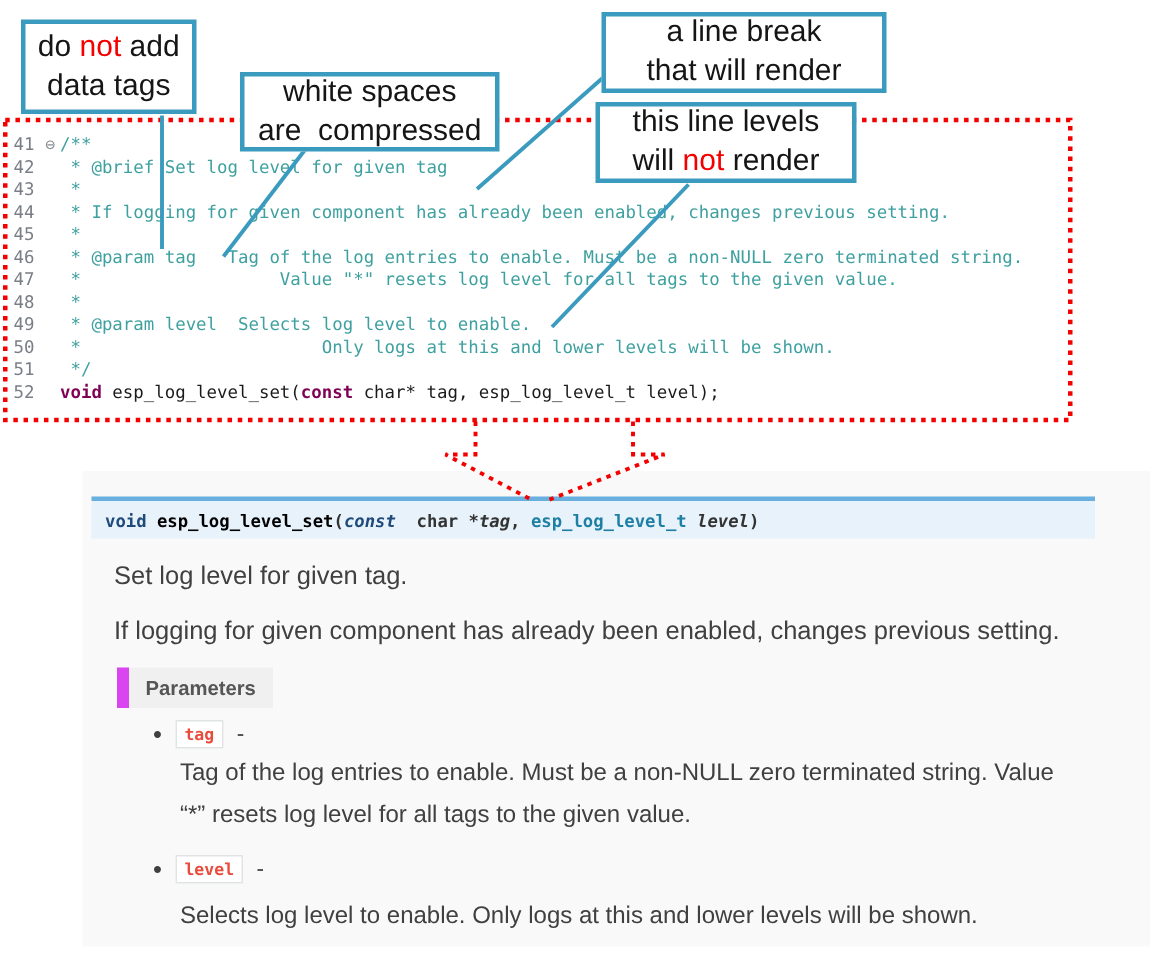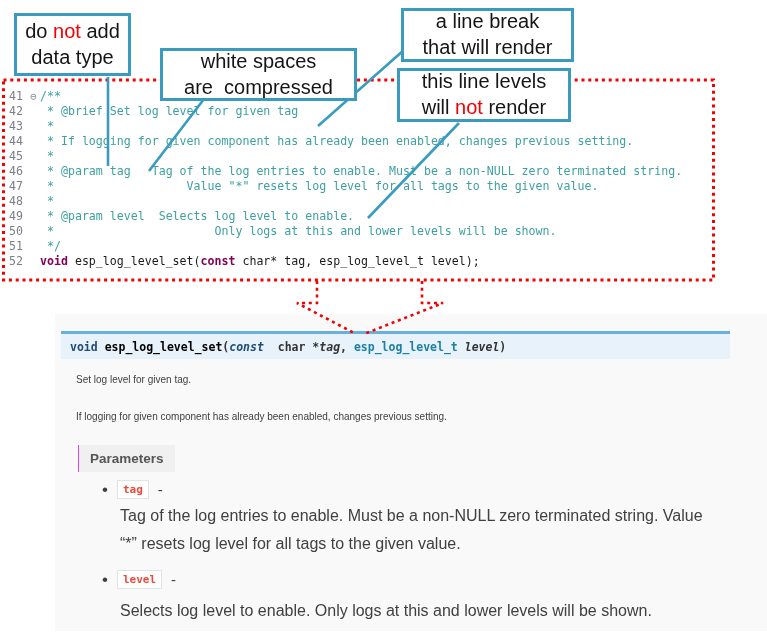--- a/index.html
+++ b/index.html
@@ -7,22 +7,22 @@
           font-family:"Liberation Sans",sans-serif;}
 
   
   .callout{position:absolute;z-index:10;background:#fff;border:3px solid #3a9bbe;
            box-sizing:border-box;display:flex;flex-direction:column;justify-content:center;
            text-align:center;font-size:20px;line-height:1.28;color:#151515;}
   .callout .cl{white-space:pre;}
   .red{color:#f40000;}
 
   .c1{left:14px;top:13px;width:117px;height:63px;}
-  .c2{left:160px;top:48px;width:197px;height:53px;}
-  .c3{left:401px;top:8px;width:173px;height:54px;}
+  .c2{left:160px;top:48px;width:173px;height:53px;}
+  .c3{left:401px;top:8px;width:190px;height:54px;}
   .c4{left:397px;top:68px;width:174px;height:54px;}
 
   
   .editor{position:absolute;left:5px;top:89px;z-index:2;
           font-family:"DejaVu Sans Mono","Liberation Mono",monospace;
           font-size:11.6px;line-height:15px;color:#3fa0a0;}
   .eline{display:flex;white-space:pre;}
   .ln{width:22px;text-align:center;color:#7a7f87;flex:none;}
   .fold{width:13px;text-align:center;color:#8a8f97;font-size:11px;flex:none;}
   .code{white-space:pre;}
@@ -37,25 +37,25 @@
              background:#f9f9f9;z-index:1;color:#404040;}
   .sig{position:absolute;left:6px;top:17px;width:669px;height:28px;box-sizing:border-box;
        background:#e7f2fa;border-top:3px solid #6ab0de;display:flex;align-items:center;
        padding-left:9px;font-family:"DejaVu Sans Mono","Liberation Mono",monospace;
        font-size:11.5px;font-weight:bold;color:#333;}
   .sig span{white-space:pre;}
   .sig-kw{color:#1f4a7a;}
   .sig-name{color:#000;}
   .sig-i{font-style:italic;}
   .sig-link{color:#1d7fa3;text-align:right;}
-  .doc-p{position:absolute;left:21px;font-size:10px;color:#404040;white-space:nowrap;}
+  .doc-p{position:absolute;left:21px;font-size:17px;color:#404040;white-space:nowrap;}
   .p1{top:60px;}
   .p2{top:97px;}
   .rubric{position:absolute;left:23px;top:131px;background:#f0f0f0;
-          border-left:1px solid #d946ef;color:#555;font-weight:bold;font-size:13.5px;
+          border-left:8px solid #d946ef;color:#555;font-weight:bold;font-size:13.5px;
           padding:6px 11px;}
   .phead{position:absolute;display:flex;align-items:center;gap:9px;}
   .ph1{left:47px;top:166px;}
   .ph2{left:47px;top:256px;}
   .bullet{font-size:17px;color:#404040;line-height:1;}
   .chip{font-family:"DejaVu Sans Mono","Liberation Mono",monospace;font-size:11px;
         font-weight:bold;color:#e74c3c;background:#fff;border:1px solid #e1e4e5;
         padding:2px 5px;}
   .dash{font-size:15px;color:#404040;}
   .pdesc{position:absolute;left:65px;width:598px;font-size:16px;line-height:28px;color:#404040;}
@@ -124,21 +124,21 @@
     <path d="M422 281 L422 303 L443 303 L364 334" fill="none" stroke="#f40000" stroke-width="2.6" stroke-dasharray="3 3.8"></path>
 
     <line x1="108" y1="77" x2="108" y2="166" stroke="#3a9bbe" stroke-width="2.6"></line>
     <line x1="204" y1="99" x2="149" y2="171" stroke="#3a9bbe" stroke-width="2.6"></line>
     <line x1="404" y1="50" x2="318" y2="126" stroke="#3a9bbe" stroke-width="2.6"></line>
     <line x1="459" y1="123" x2="368" y2="218" stroke="#3a9bbe" stroke-width="2.6"></line>
   </svg>
 
   <div class="callout c1">
     <div class="cl"><span>do </span><span class="red">not</span><span> add</span></div>
-    <div class="cl">data type</div>
+    <div class="cl">data tags</div>
   </div>
 
   <div class="callout c2">
     <div class="cl">white spaces</div>
     <div class="cl">are  compressed</div>
   </div>
 
   <div class="callout c3">
     <div class="cl">a line break</div>
     <div class="cl">that will render</div>

